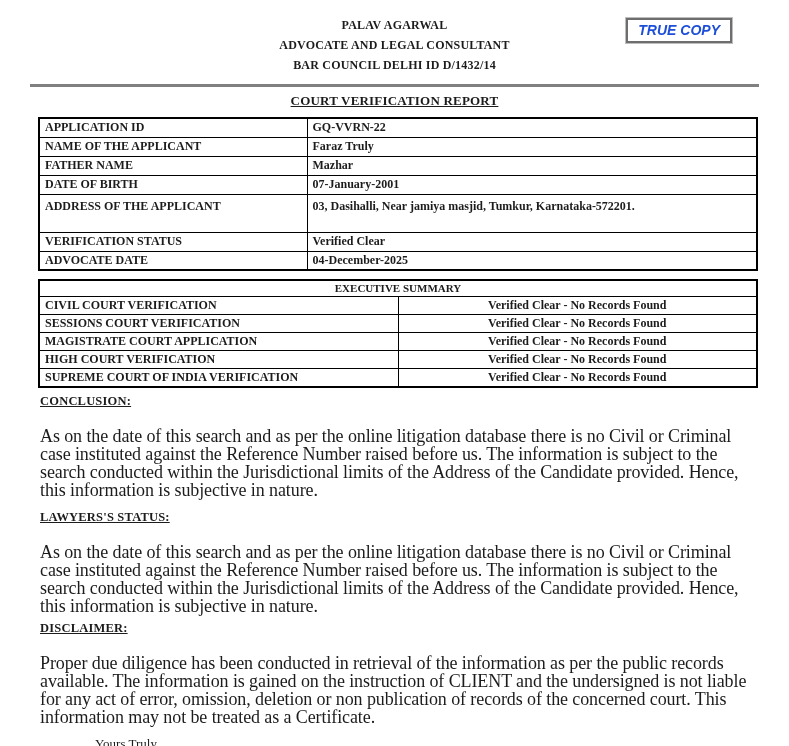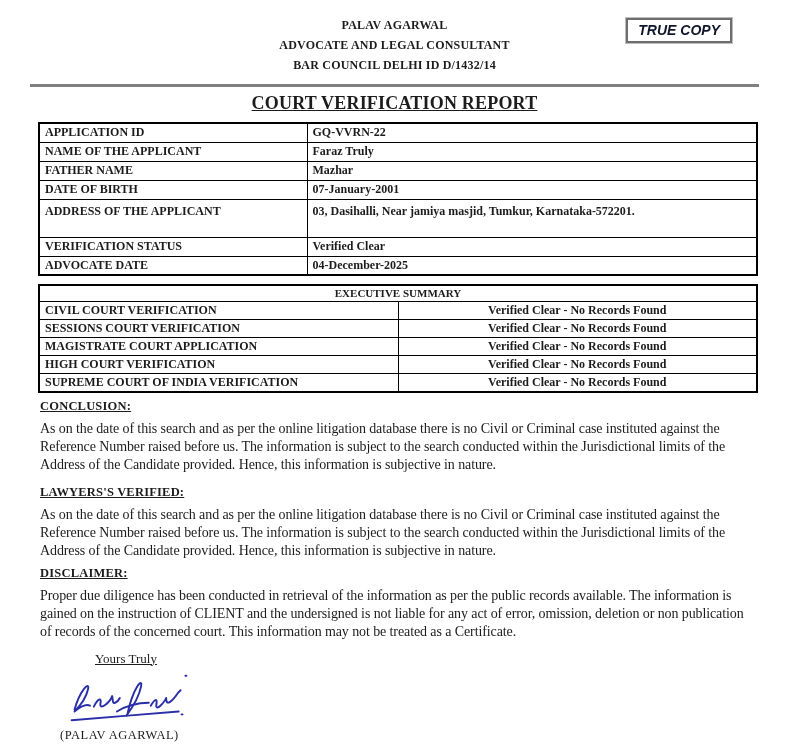--- a/index.html
+++ b/index.html
@@ -23,33 +23,33 @@
   .stamp {
     position: absolute;
     top: 18px; right: 57px;
     border: 2px solid #6e6e6e;
     outline: 1px solid #bdbdbd;
     padding: 2px 10px 3px 10px;
     font-family: "Liberation Sans", sans-serif;
     font-style: italic;
     font-weight: bold;
     font-size: 14px;
-    color: #0f172a;
+    color: #1d4ed8;
     background: #fff;
   }
   .rule {
     border: none;
     border-top: 3px solid #808080;
     margin: 9px 30px 0 30px;
   }
   .report-title {
     margin-top: 6px;
     text-align: center;
     font-weight: bold;
-    font-size: 18px;
+    font-size: 13px;
     text-decoration: underline;
     letter-spacing: 0.2px;
   }
   
   table {
     border-collapse: collapse;
     width: 720px;
     margin: 8px 0 0 38px;
     border: 2px solid #000;
     table-layout: fixed;
@@ -65,24 +65,24 @@
   .summary-table td.value-cell { text-align: center; }
   
   .section { margin: 0 36px 0 40px; }
   .section-heading {
     font-weight: bold;
     font-size: 12.5px;
     text-decoration: underline;
     letter-spacing: 0.2px;
   }
   .section-body {
-    font-size: 14px;
+    font-size: 18px;
     line-height: 18px;
     letter-spacing: -0.1px;
-    margin-top: 6px;
+    margin-top: 18px;
     width: 714px;
   }
   #section-conclusion { margin-top: 6px; }
   #section-comment    { margin-top: 11px; }
   #section-disclaimer { margin-top: 6px; }
   
   .salutation { margin: 10px 0 0 95px; font-size: 13px; text-decoration: underline; }
   .signature-wrap { margin: 3px 0 0 62px; height: 56px; }
   .signatory-name { margin: 2px 0 0 60px; font-size: 12.5px; letter-spacing: 0.5px; }
   .signatory-id {
@@ -167,21 +167,21 @@
     </tr>
   </tbody>
 </table>
 
 <div class="section" id="section-conclusion">
   <div class="section-heading">CONCLUSION:</div>
   <div class="section-body">As on the date of this search and as per the online litigation database there is no Civil or Criminal case instituted against the Reference Number raised before us. The information is subject to the search conducted within the Jurisdictional limits of the Address of the Candidate provided. Hence, this information is subjective in nature.</div>
 </div>
 
 <div class="section" id="section-comment">
-  <div class="section-heading">LAWYERS'S VERIFIED:</div>
+  <div class="section-heading">LAWYERS'S STATUS:</div>
   <div class="section-body">As on the date of this search and as per the online litigation database there is no Civil or Criminal case instituted against the Reference Number raised before us. The information is subject to the search conducted within the Jurisdictional limits of the Address of the Candidate provided. Hence, this information is subjective in nature.</div>
 </div>
 
 <div class="section" id="section-disclaimer">
   <div class="section-heading">DISCLAIMER:</div>
   <div class="section-body">Proper due diligence has been conducted in retrieval of the information as per the public records available. The information is gained on the instruction of CLIENT and the undersigned is not liable for any act of error, omission, deletion or non publication of records of the concerned court. This information may not be treated as a Certificate.</div>
 </div>
 
 <div class="salutation">Yours Truly</div>
 

